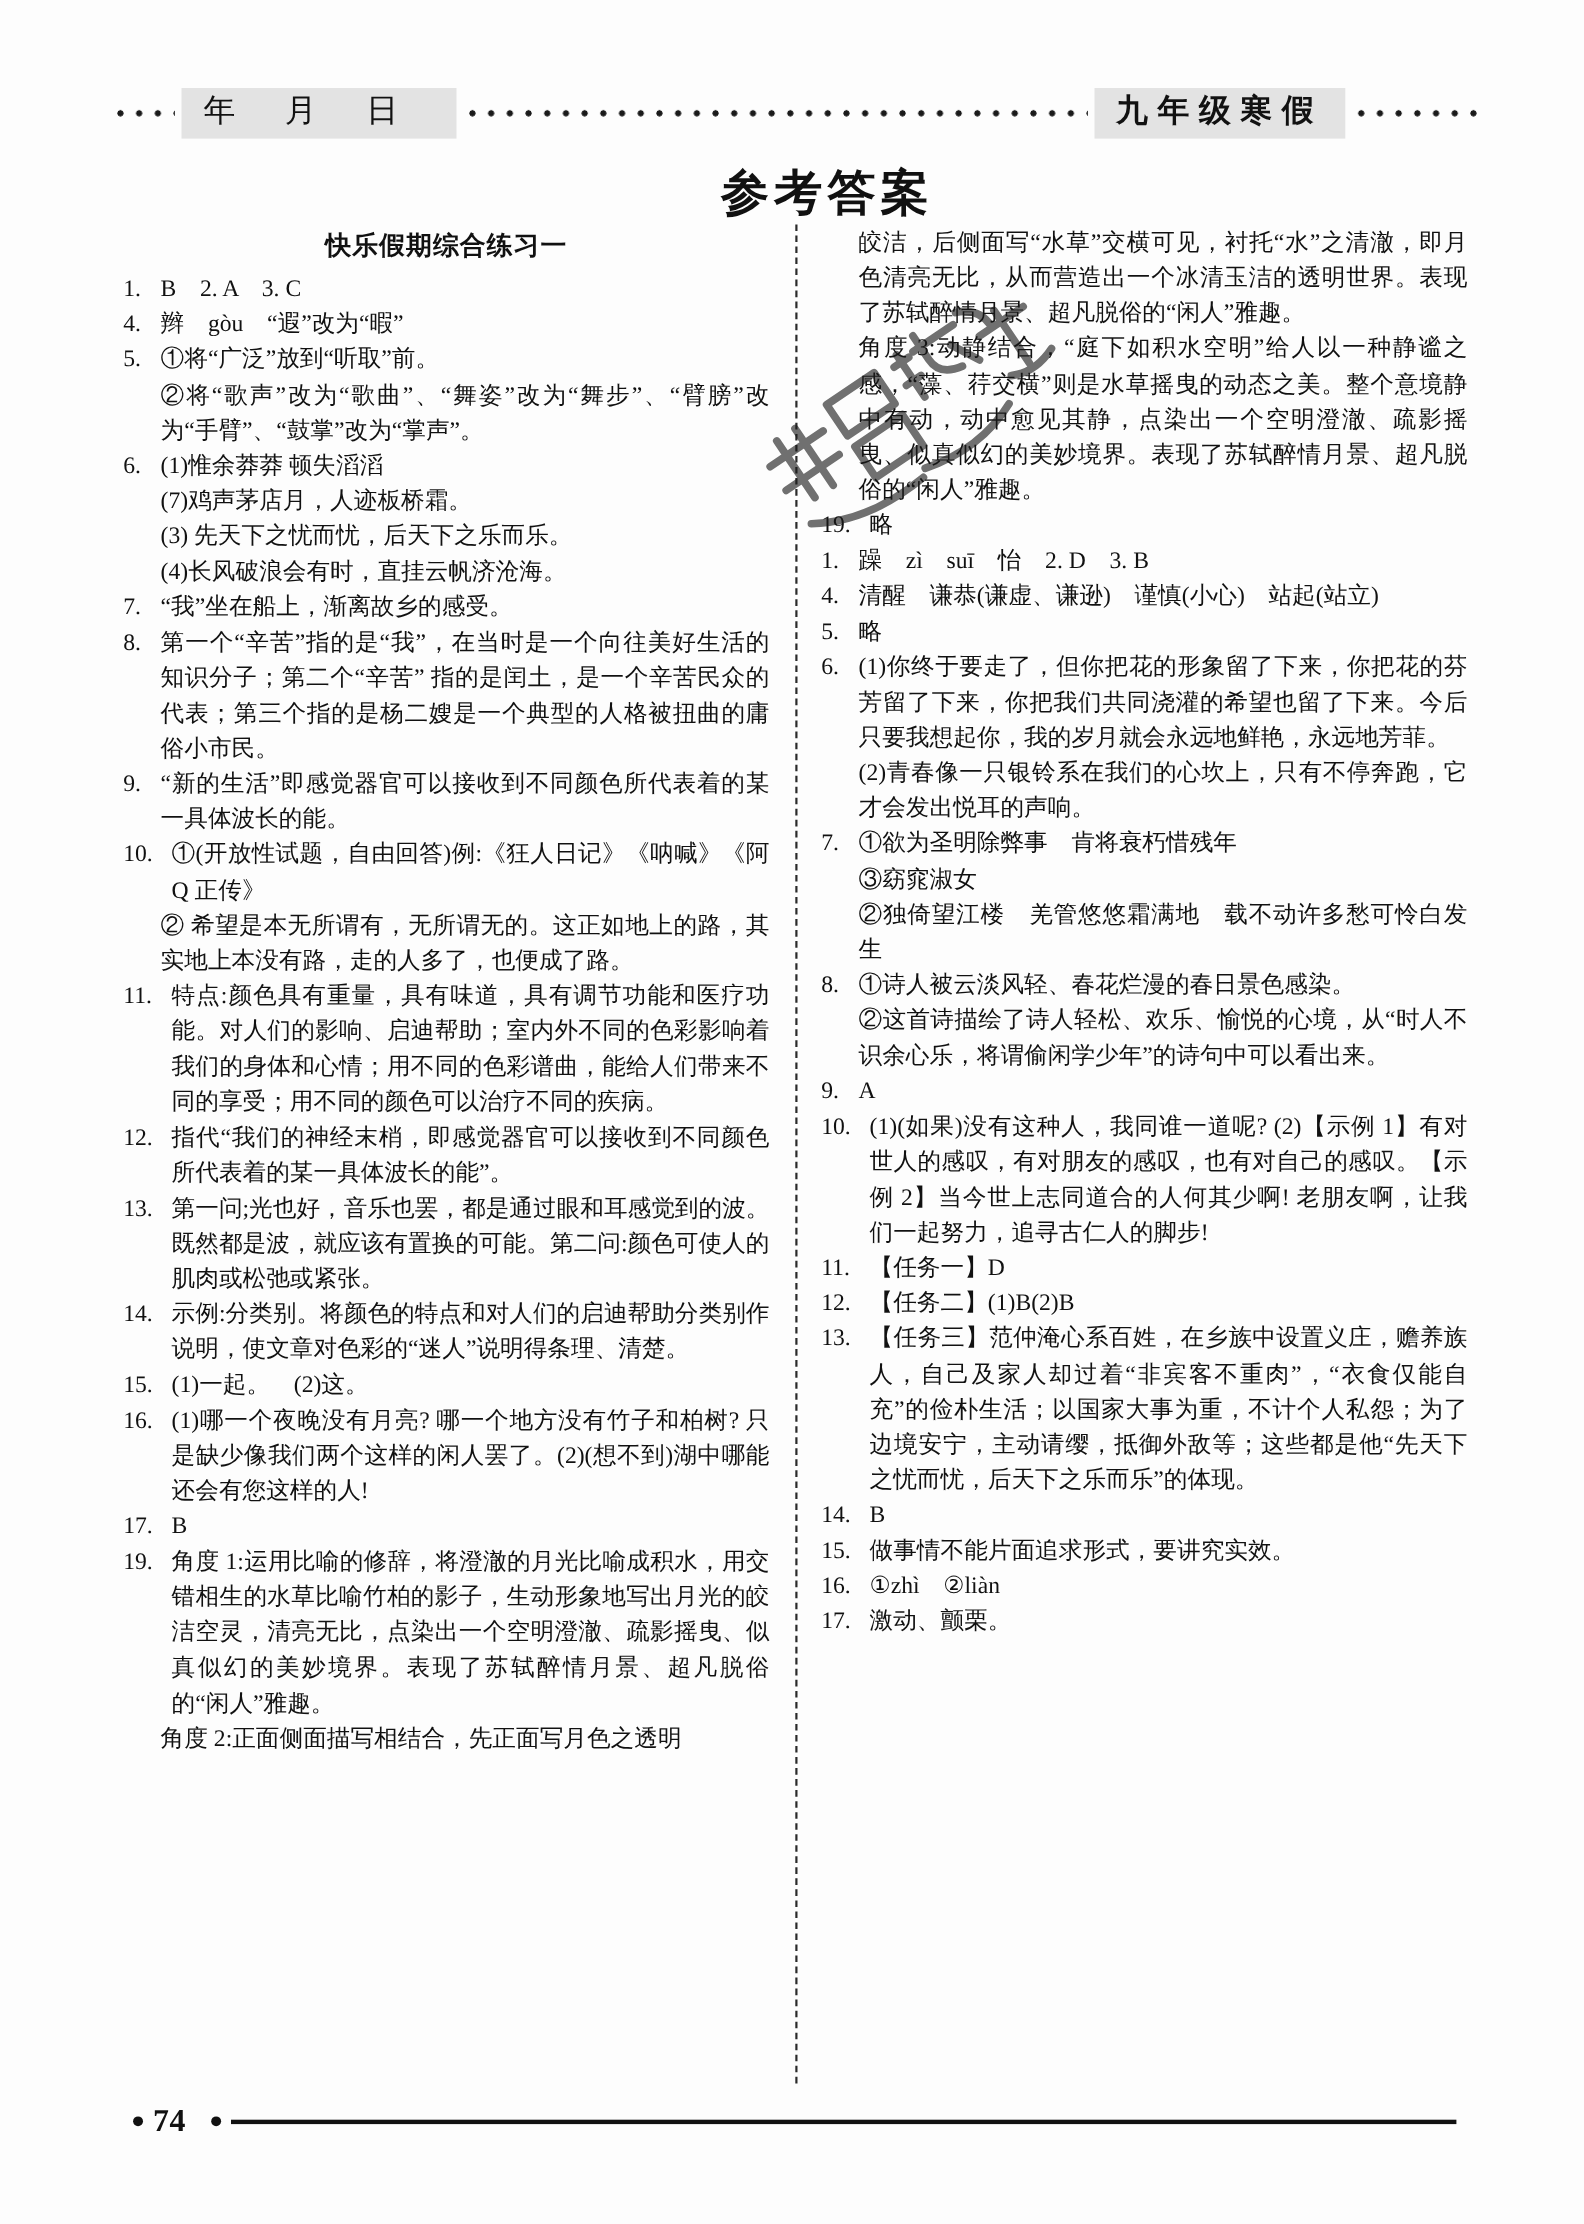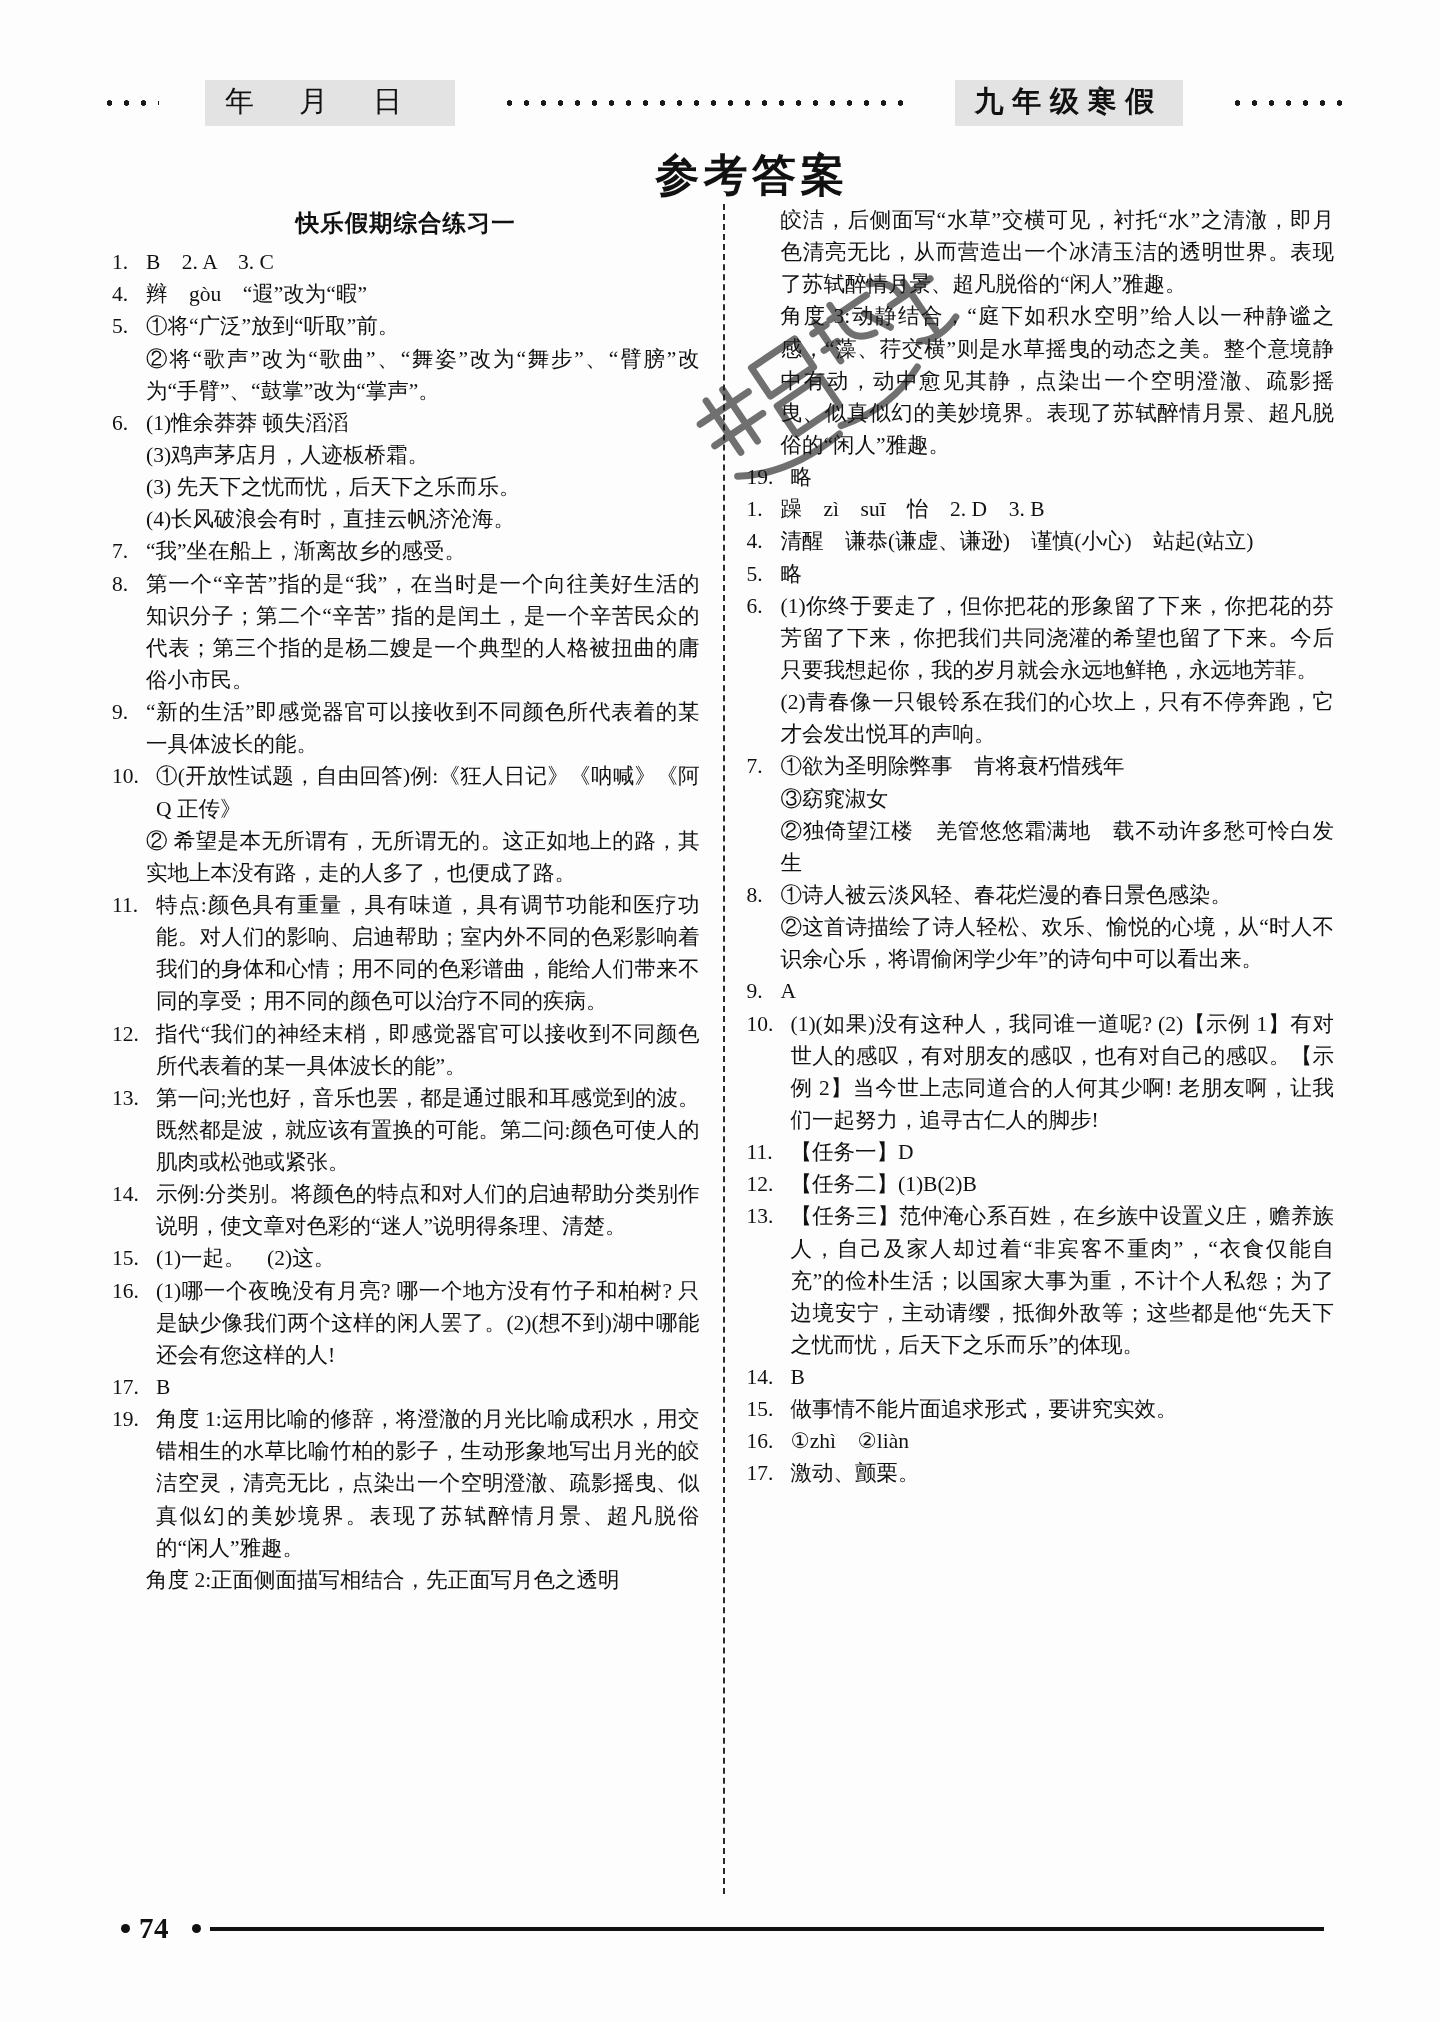--- a/index.html
+++ b/index.html
@@ -26,21 +26,20 @@
 
   
   .header {
     position: absolute;
     left: 95px;
     top: 80px;
     width: 1255px;
     height: 46px;
     display: flex;
     align-items: center;
-    gap: 40px;
   }
   .dotrun {
     flex: 1 1 auto;
     height: 8px;
     background-image: radial-gradient(circle, #1a1a1a 2.6px, rgba(0,0,0,0) 3px);
     background-size: 17px 8px;
     background-repeat: repeat-x;
     background-position: left center;
     margin: 0 6px;
   }
@@ -209,21 +208,21 @@
           </div>
           <div class="ans">
             <span class="num">5.</span>
             <span class="txt">①将“广泛”放到“听取”前。</span>
           </div>
           <div class="txt indent">②将“歌声”改为“歌曲”、“舞姿”改为“舞步”、“臂膀”改为“手臂”、“鼓掌”改为“掌声”。</div>
           <div class="ans">
             <span class="num">6.</span>
             <span class="txt">(1)惟余莽莽 顿失滔滔</span>
           </div>
-          <div class="txt indent">(3)鸡声茅店月，人迹板桥霜。</div>
+          <div class="txt indent">(7)鸡声茅店月，人迹板桥霜。</div>
           <div class="txt indent">(3) 先天下之忧而忧，后天下之乐而乐。</div>
           <div class="txt indent">(4)长风破浪会有时，直挂云帆济沧海。</div>
           <div class="ans">
             <span class="num">7.</span>
             <span class="txt">“我”坐在船上，渐离故乡的感受。</span>
           </div>
           <div class="ans">
             <span class="num">8.</span>
             <span class="txt">第一个“辛苦”指的是“我”，在当时是一个向往美好生活的知识分子；第二个“辛苦” 指的是闰土，是一个辛苦民众的代表；第三个指的是杨二嫂是一个典型的人格被扭曲的庸俗小市民。</span>
           </div>

